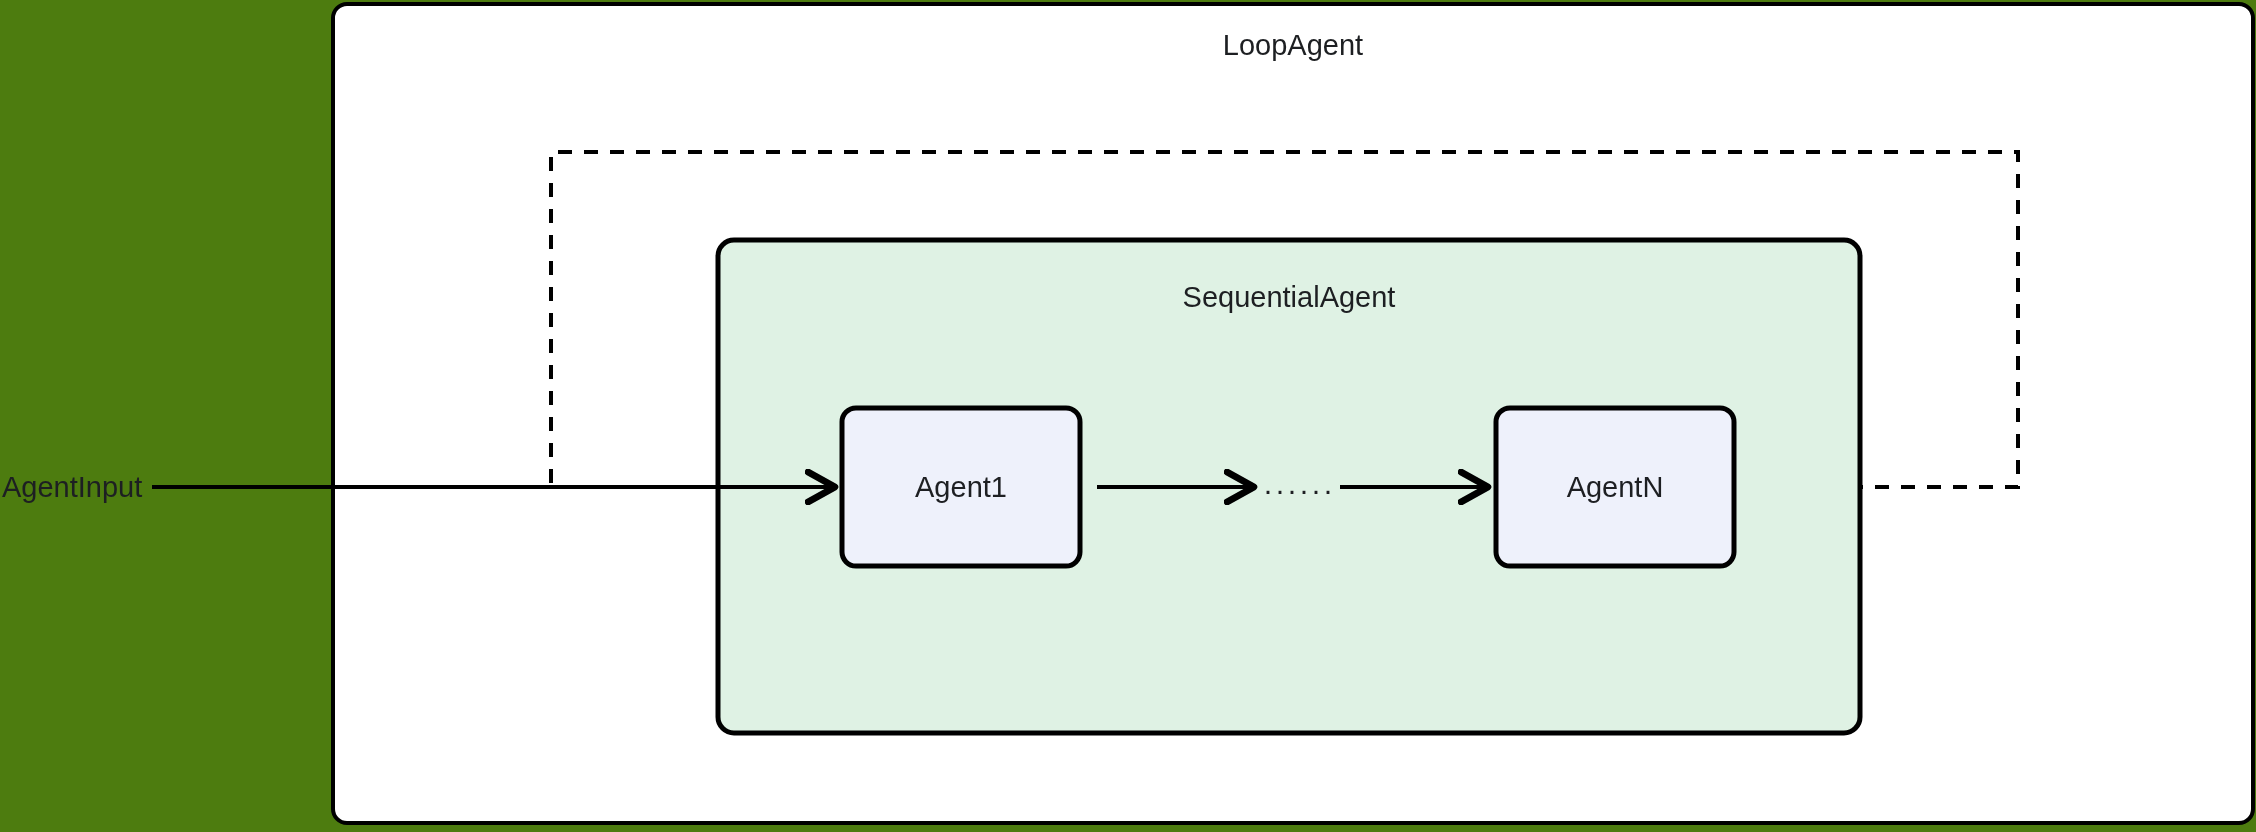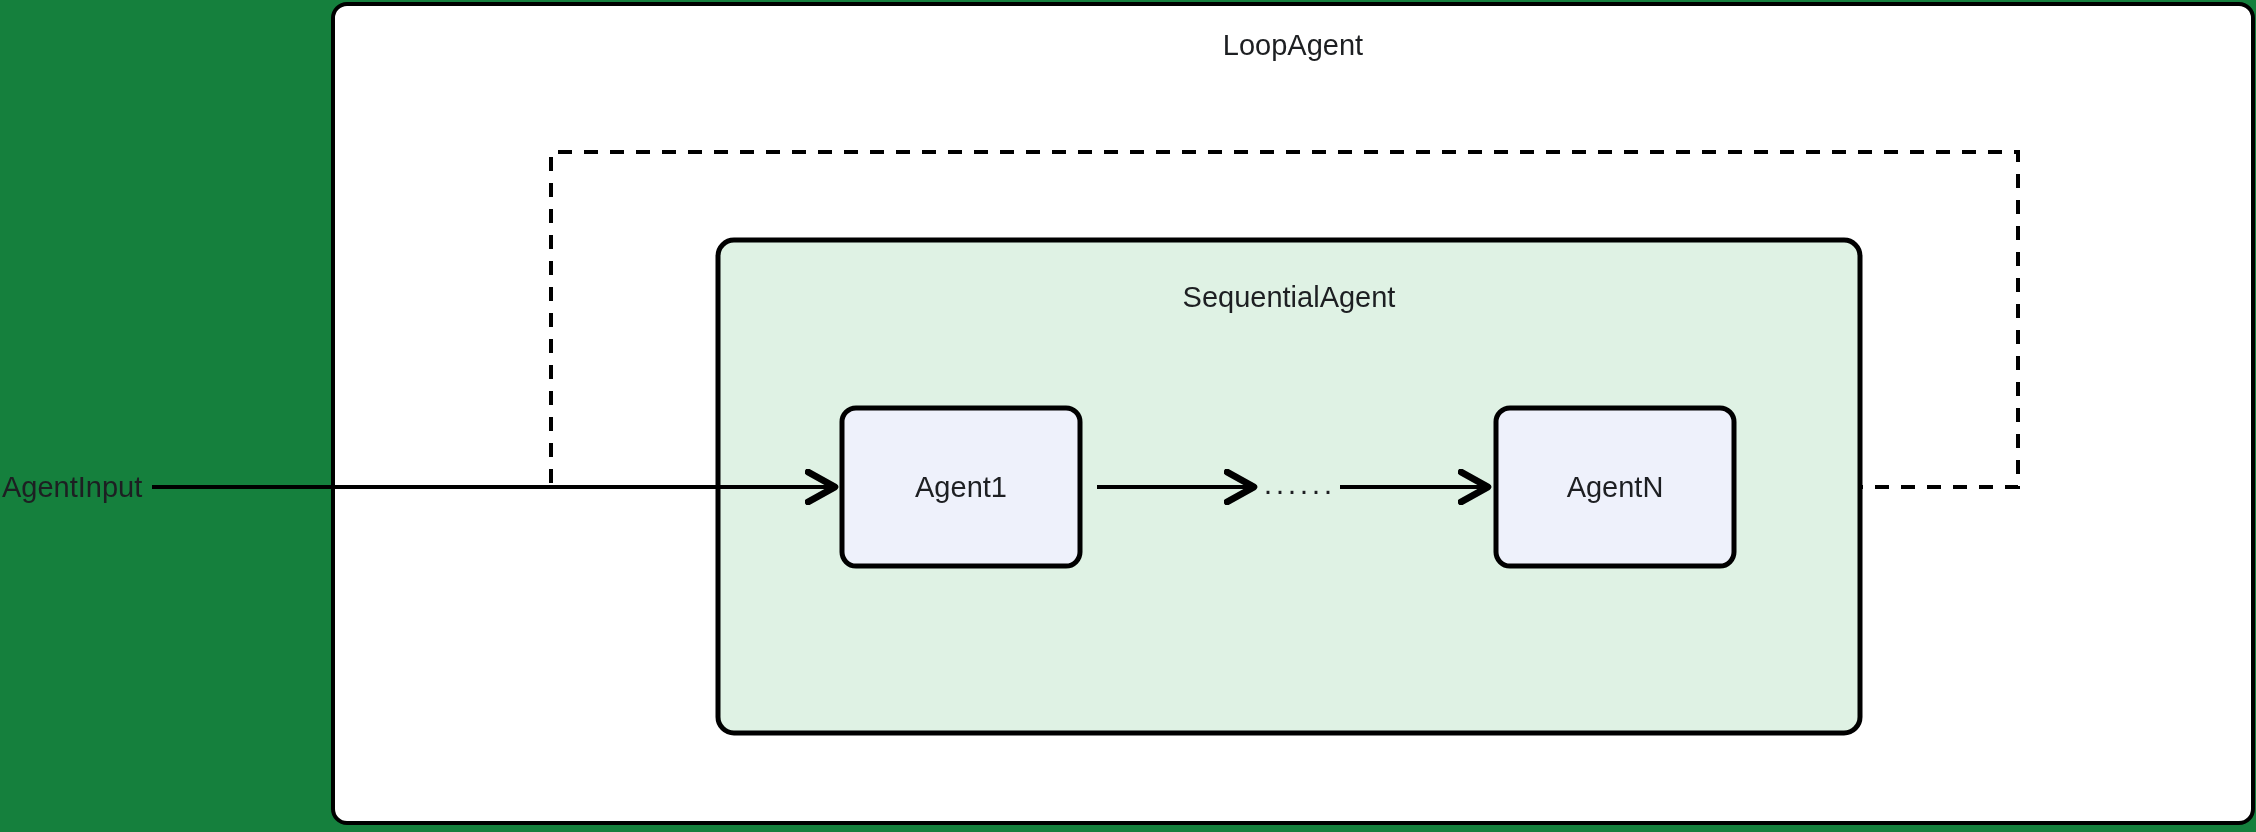--- a/index.html
+++ b/index.html
@@ -7,21 +7,21 @@
     padding: 0;
     background: #ffffff;
   }
   body {
     font-family: "Liberation Sans", "DejaVu Sans", sans-serif;
   }
   #canvas {
     position: relative;
     width: 2256px;
     height: 832px;
-    background: #15803d;
+    background: #4d7c0f;
     overflow: hidden;
   }
   svg#diagram {
     position: absolute;
     left: 0;
     top: 0;
     width: 2256px;
     height: 832px;
     display: block;
   }

